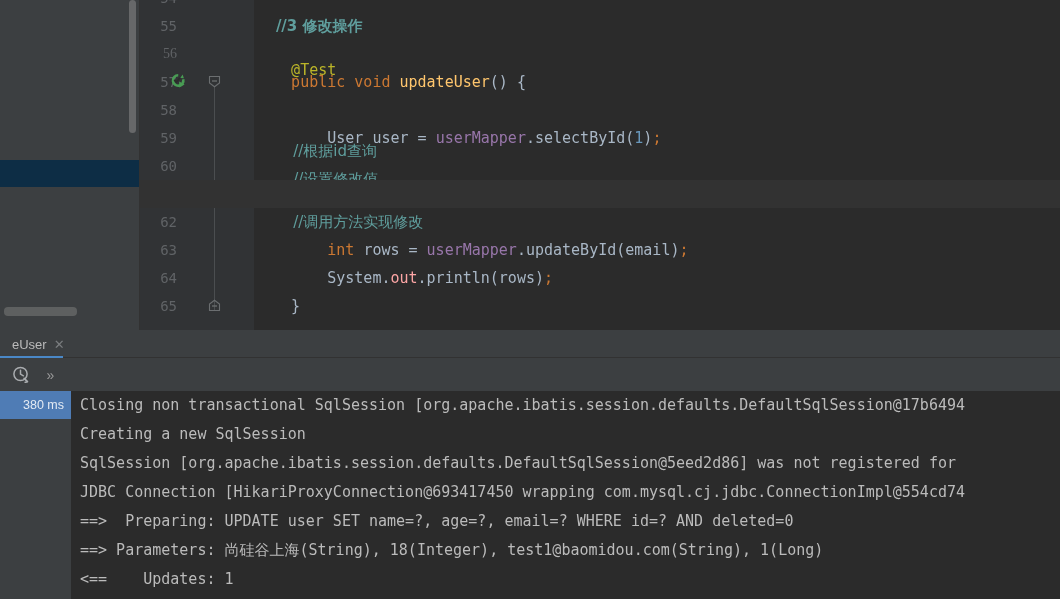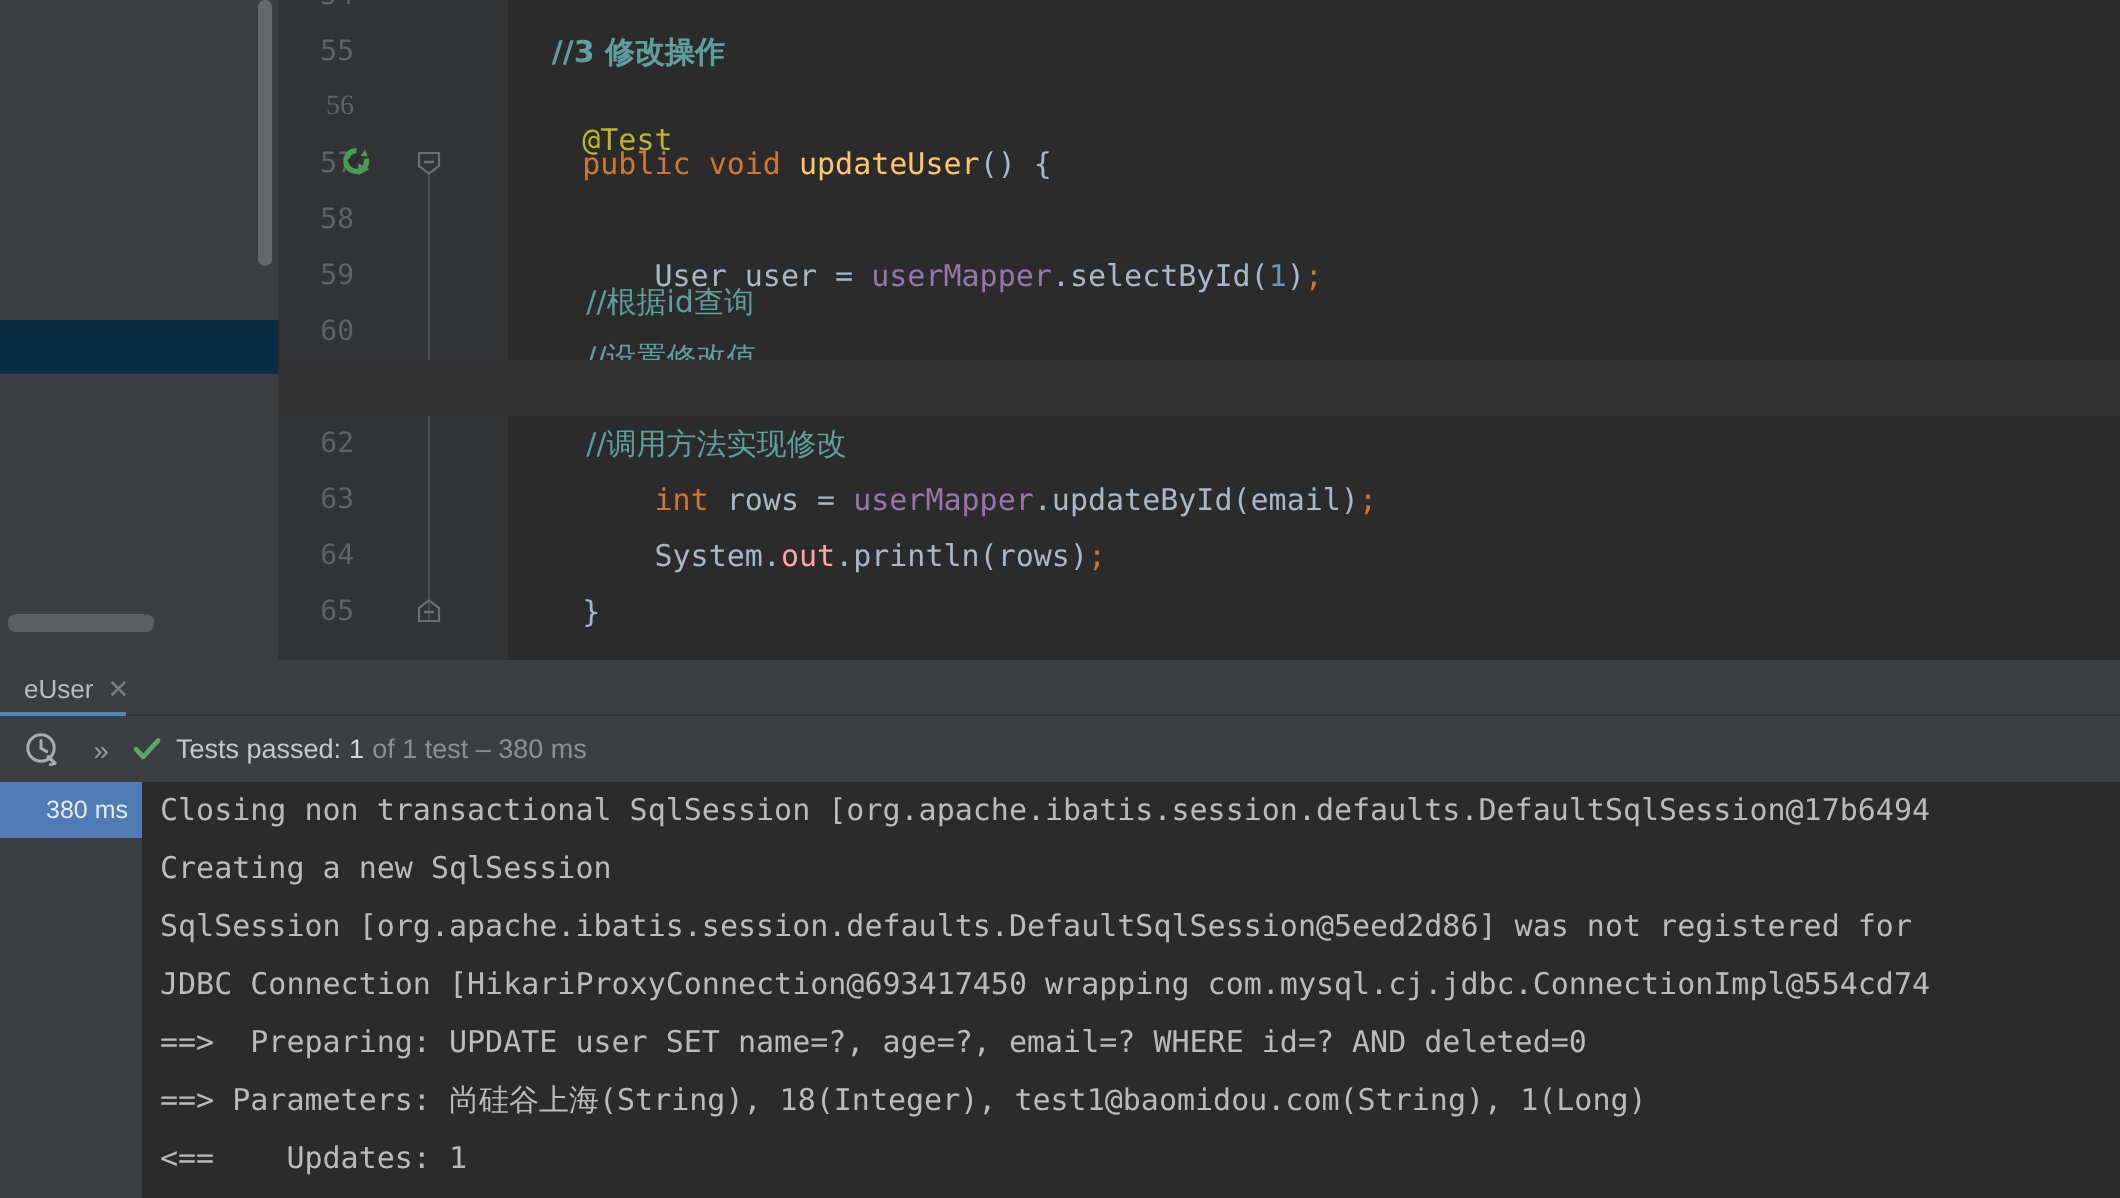--- a/index.html
+++ b/index.html
@@ -181,30 +181,20 @@
     <div class="toolbar">
       <div class="tb-icon">
         <svg width="20" height="20" viewBox="0 0 20 20">
           <circle cx="9.5" cy="9" r="6.6" fill="none" stroke="#a9acaf" stroke-width="1.5"></circle>
           <path d="M9.5 5.2 V9.1 L12.4 10.8" fill="none" stroke="#a9acaf" stroke-width="1.5" stroke-linecap="round"></path>
           <path d="M13.2 13.4 L16.4 16.6" fill="none" stroke="#a9acaf" stroke-width="1.8" stroke-linecap="round"></path>
           <path d="M13.6 16.9 a1.9 1.9 0 0 0 2.6 -0.4" fill="none" stroke="#a9acaf" stroke-width="1.4"></path>
         </svg>
       </div>
       <div class="tb-chev">»</div>
-      <div class="status">
-        <span class="check">
-          <svg width="15" height="15" viewBox="0 0 15 15">
-            <path d="M2 7.6 L5.6 11.4 L13 3.3" fill="none" stroke="#59a869" stroke-width="2.4" stroke-linecap="round" stroke-linejoin="round"></path>
-          </svg>
-        </span>
-        <span class="st-main">Tests passed:</span>
-        <span class="st-count">1</span>
-        <span class="st-dim">of 1 test – 380 ms</span>
-      </div>
     </div>
 
     <div class="consolewrap">
       <div class="treecol">
         <div class="dur-badge">380 ms</div>
         <div class="tc-divider"></div>
       </div>
       <div class="console">
         <div id="console-content">
             <div class="cline"><span>Closing non transactional SqlSession [org.apache.ibatis.session.defaults.DefaultSqlSession@17b6494</span></div>

